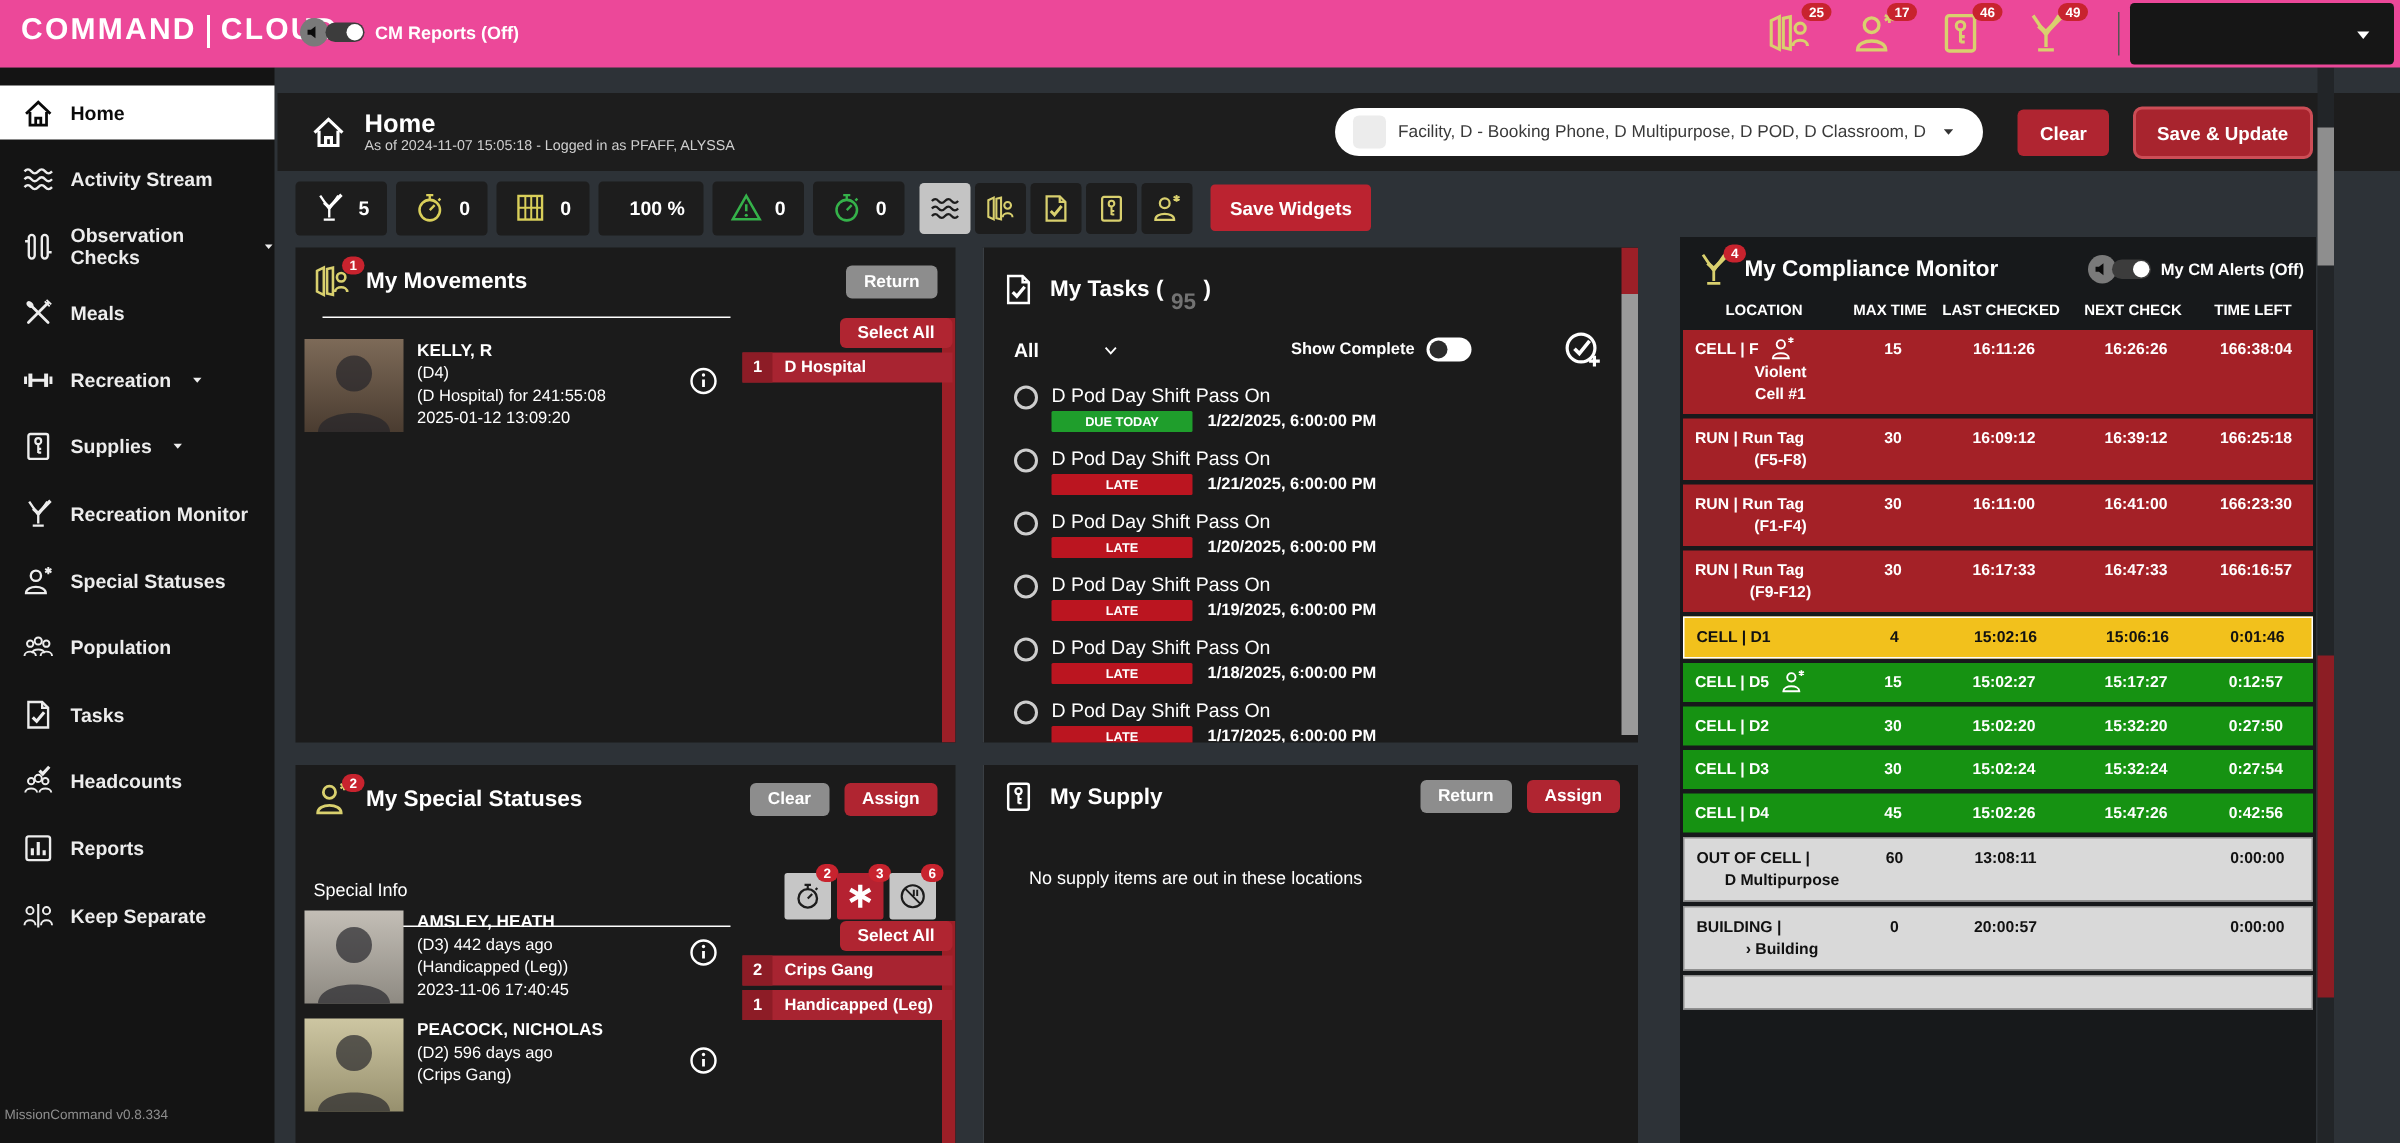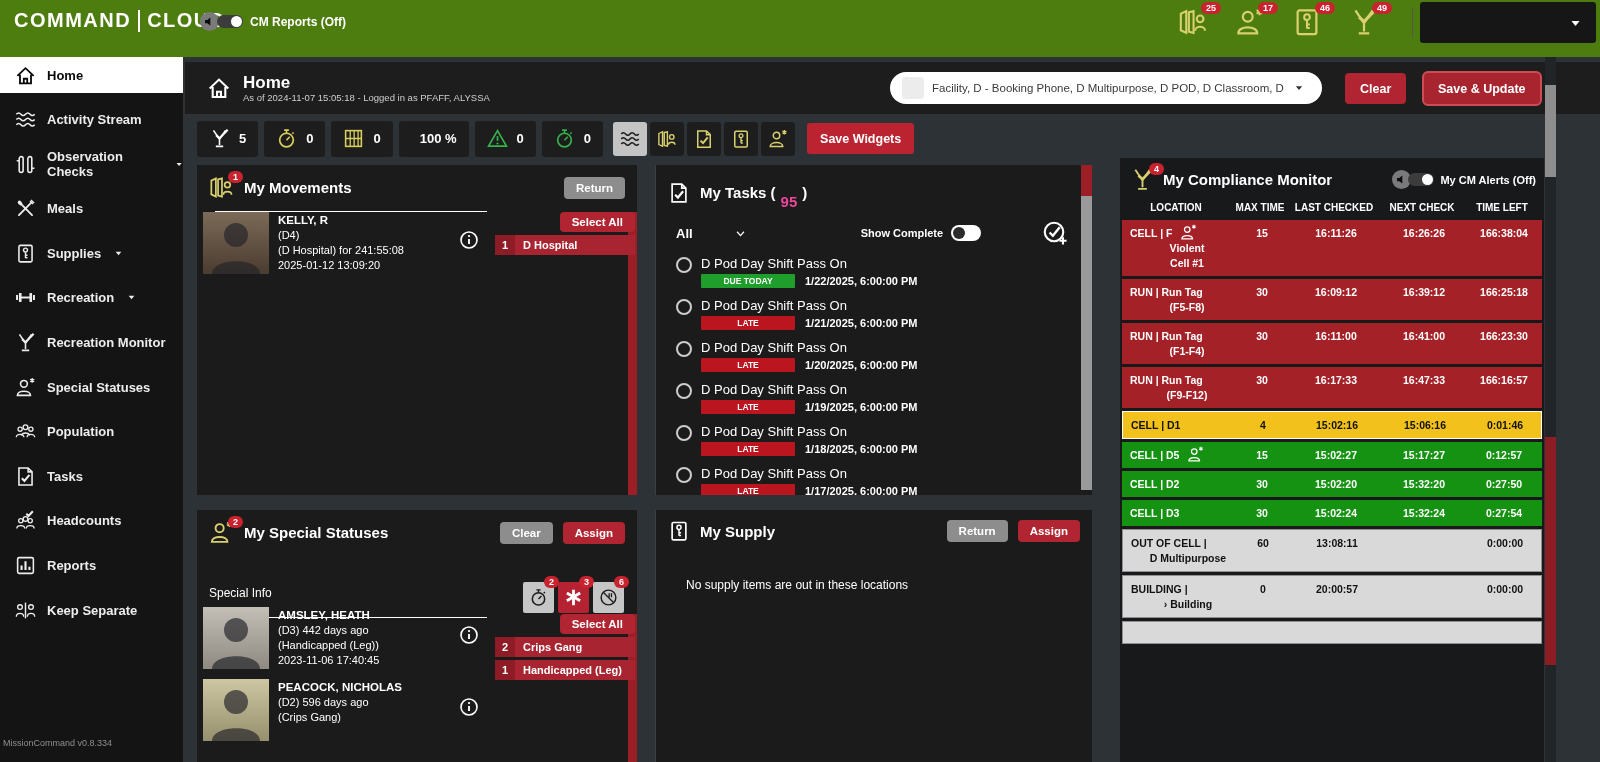--- a/index.html
+++ b/index.html
@@ -1,21 +1,21 @@
 <!DOCTYPE html>
 <html><head>
 <meta charset="utf-8">
 <style>
   * { margin:0; padding:0; box-sizing:border-box; }
   html,body { width:1600px; height:762px; overflow:hidden; background:#2d3237;
     font-family:"Liberation Sans", sans-serif; color:#fff; }
   svg { display:block; width:100%; height:100%; }
 
   
-  #topbar { position:absolute; left:0; top:0; width:1600px; height:57px; background:#4d7c0f; z-index:30;text-decoration:underline; }
+  #topbar { position:absolute; left:0; top:0; width:1600px; height:45px; background:#ec4899; z-index:30;text-decoration:underline; }
   .logo { position:absolute; left:14px; top:9px; font-size:20px; font-weight:bold; letter-spacing:1.5px; display:flex; align-items:center; }
   .logo-bar { display:inline-block; width:2px; height:22px; background:#fff; margin:0 7px; }
   .cm-toggle { position:absolute; left:200px; top:12px; display:flex; align-items:center; gap:7px; font-size:12px; font-weight:bold; }
   .spk-circle { width:19px; height:19px; border-radius:50%; background:#7a7a7a; color:#0b0b0b; padding:3px; }
   .pill { width:26px; height:13px; border-radius:7px; background:#3c3c3c; position:relative; margin-left:-9px; }
   .pill .knob { position:absolute; right:1px; top:1px; width:11px; height:11px; border-radius:50%; background:#fff; }
   .topbar-icons { position:absolute; left:1178px; top:7px; display:flex; gap:27px; }
   .tb-icon { position:relative; width:30px; height:30px; color:#d9d06e; }
   .icon-badge { position:absolute; top:-5px; right:-13px; background:#c8232e; color:#fff; font-size:9px; font-weight:bold;
     border-radius:8px; padding:1px 5px; line-height:10px; }
@@ -82,26 +82,26 @@
   .person-info .nm { font-weight:bold; font-size:11.5px; }
   .info-icon { position:absolute; right:158px; top:22px; width:20px; height:20px; color:#fff; cursor:pointer; }
   .sel-col { position:absolute; right:2px; width:140px; display:flex; flex-direction:column; gap:3px; align-items:flex-end; z-index:5; }
   .sel-row { width:100%; display:flex; background:#a82431; font-size:11px; font-weight:bold; line-height:20px; cursor:pointer; }
   .sel-num { width:20px; background:#8d1c26; text-align:center; flex:0 0 20px; }
   .sel-lbl { padding-left:8px; }
 
   #panel-movements { left:197px; top:165px; width:440px; height:330px; }
   #panel-movements .red-stripe { top:47px; height:283px; }
   #panel-movements .hr-line { left:18px; top:46px; width:272px; }
-  #mv-list { }
+  #mv-list { margin-top:14px; }
 
   
   #panel-tasks { left:655px; top:165px; width:437px; height:330px; border-left:1px solid #3a3f44; }
   .tasks-title { display:flex; align-items:center; gap:5px; font-size:15px; font-weight:bold; }
-  .tasks-count { color:#ec4899;margin-top:18px; }
+  .tasks-count { color:#737373;margin-top:18px; }
   .task-filter { display:flex; align-items:center; padding:2px 24px 6px 20px; }
   .tf-all { font-size:13px; font-weight:bold; }
   .tf-chev { width:11px; height:11px; color:#fff; margin-left:42px; }
   .tf-show { font-size:11px; font-weight:bold; margin-left:115px; }
   .tgl-show { width:30px; height:16px; border-radius:8px; background:#fff; position:relative; margin-left:8px; cursor:pointer; }
   .tgl-show .knob { position:absolute; left:2px; top:2px; width:12px; height:12px; border-radius:50%; background:#2b2b2b; }
   .tf-addcheck { width:26px; height:26px; color:#fff; margin-left:auto; cursor:pointer; }
   .task-row { display:flex; gap:9px; padding:3px 14px 6px 20px; }
   .task-check { width:16px; height:16px; border:2px solid #cdcdcd; border-radius:50%; flex:0 0 16px; margin-top:2px; cursor:pointer; }
   .task-title { font-size:13px; line-height:17px; }
@@ -266,44 +266,44 @@
             <path d="M11.3 2.2l2.5 2.5M12.2 1.4l2.4 2.4" stroke="currentColor" stroke-width="0.9"></path>
           </svg>
         </span>
         <span>Meals</span>
 
       </div>
 
       <div class="nav-item">
         <span class="nav-ic">
           <svg viewBox="0 0 16 16">
-            <rect x="3" y="1.8" width="10" height="12.6" rx="1" fill="none" stroke="currentColor" stroke-width="1.2"></rect>
-            <circle cx="8" cy="5.4" r="1.5" fill="none" stroke="currentColor" stroke-width="1.1"></circle>
-            <path d="M8 7v4.4M8 9.3h1.5M8 11.2h1.5" stroke="currentColor" stroke-width="1.1" fill="none"></path>
-          </svg>
-        </span>
-        <span>Supplies</span>
-        <span class="nav-chev">
-          <svg viewBox="0 0 16 16">
-            <path d="M3 5h10L8 11z" fill="currentColor"></path>
-          </svg>
-        </span>
-      </div>
-
-      <div class="nav-item">
-        <span class="nav-ic">
-          <svg viewBox="0 0 16 16">
             <path d="M4 8h8" stroke="currentColor" stroke-width="1.5"></path>
             <rect x="3" y="4.6" width="2" height="6.8" fill="currentColor"></rect>
             <rect x="11" y="4.6" width="2" height="6.8" fill="currentColor"></rect>
             <rect x="0.8" y="6.1" width="1.5" height="3.8" fill="currentColor"></rect>
             <rect x="13.7" y="6.1" width="1.5" height="3.8" fill="currentColor"></rect>
           </svg>
         </span>
         <span>Recreation</span>
+        <span class="nav-chev">
+          <svg viewBox="0 0 16 16">
+            <path d="M3 5h10L8 11z" fill="currentColor"></path>
+          </svg>
+        </span>
+      </div>
+
+      <div class="nav-item">
+        <span class="nav-ic">
+          <svg viewBox="0 0 16 16">
+            <rect x="3" y="1.8" width="10" height="12.6" rx="1" fill="none" stroke="currentColor" stroke-width="1.2"></rect>
+            <circle cx="8" cy="5.4" r="1.5" fill="none" stroke="currentColor" stroke-width="1.1"></circle>
+            <path d="M8 7v4.4M8 9.3h1.5M8 11.2h1.5" stroke="currentColor" stroke-width="1.1" fill="none"></path>
+          </svg>
+        </span>
+        <span>Supplies</span>
         <span class="nav-chev">
           <svg viewBox="0 0 16 16">
             <path d="M3 5h10L8 11z" fill="currentColor"></path>
           </svg>
         </span>
       </div>
 
       <div class="nav-item">
         <span class="nav-ic">
           <svg viewBox="0 0 16 16">
@@ -861,20 +861,34 @@
           <div class="c-loc2"></div>
           <div class="c-loc3"></div>
         </div>
         <div>30</div>
         <div>15:02:24</div>
         <div>15:32:24</div>
         <div>0:27:54</div>
       </div>
 
 
+      <div class="cmp-grid cmp-row green">
+        <div class="c-loc">
+          <div class="c-loc1">
+            <span>CELL | D4</span>
+
+          </div>
+          <div class="c-loc2"></div>
+          <div class="c-loc3"></div>
+        </div>
+        <div>45</div>
+        <div>15:02:26</div>
+        <div>15:47:26</div>
+        <div>0:42:56</div>
+      </div>
 
       <div class="cmp-grid cmp-row gray">
         <div class="c-loc">
           <div class="c-loc1">
             <span>OUT OF CELL |</span>
 
           </div>
           <div class="c-loc2">D Multipurpose</div>
           <div class="c-loc3"></div>
         </div>

